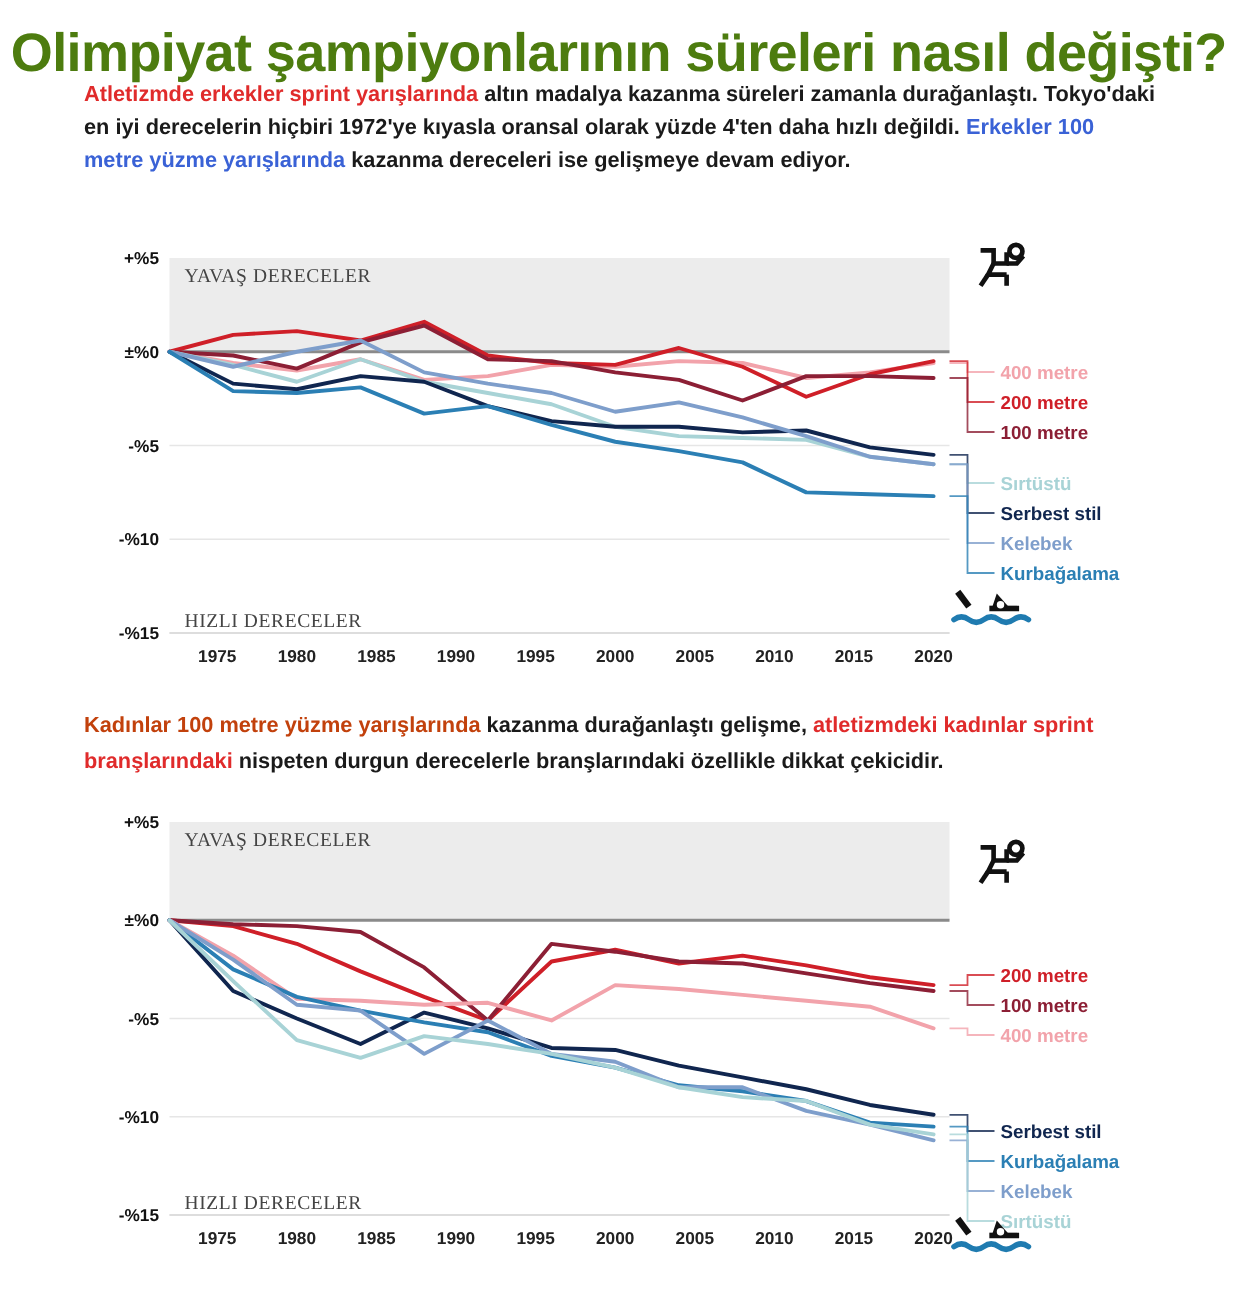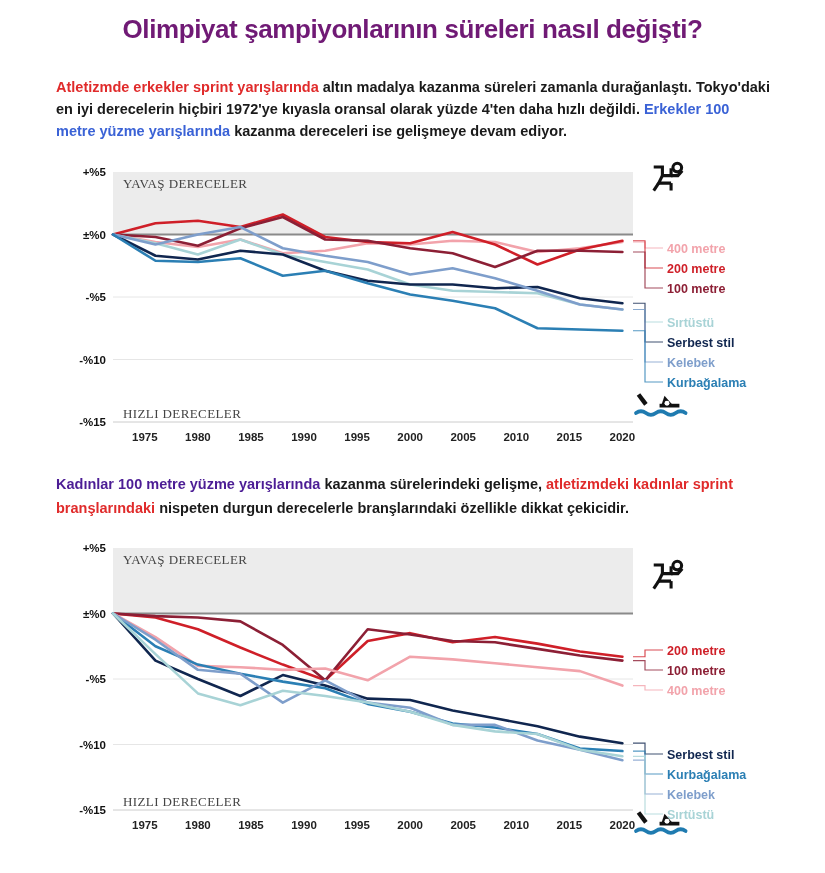--- a/index.html
+++ b/index.html
@@ -10,40 +10,39 @@
     color:#111111;
     overflow:hidden;
     position:relative;
   }
   .page{position:relative;width:825px;height:873px;}
 
   
   .title{
     position:absolute;left:0;top:14px;width:825px;
     text-align:center;
-    font-size:26px;font-weight:bold;letter-spacing:-0.4px;
-    color:#701a75;
+    font-size:36px;font-weight:bold;letter-spacing:-0.4px;
+    color:#4d7c0f;
     font-family:"Liberation Sans", sans-serif;
   }
   .deck{
     position:absolute;left:56px;top:52px;width:715px;
     font-size:14.5px;line-height:22px;font-weight:bold;
     color:#1a1a1a;
-    margin-top:24px;
   }
   .deck .red{color:#e02b2b;}
   .deck .blue{color:#3a62d6;}
 
   .midtext{
     position:absolute;left:56px;top:472px;width:730px;
     font-size:14.5px;line-height:24px;font-weight:bold;
     color:#1a1a1a;
   }
   .midtext .red{color:#e02b2b;}
-  .midtext .blue{color:#4c1d95;}
+  .midtext .blue{color:#c2410c;}
 
   
   .chart{position:absolute;left:0;width:825px;}
   #chart1{top:160px;height:300px;}
   #chart2{top:538px;height:330px;}
 
   .svgwrap{position:absolute;left:0;top:0;}
 
   .axis-label{
     font-family:"Liberation Sans", sans-serif;
@@ -127,21 +126,21 @@
         <g transform="translate(636,232) scale(0.62)">
           <path d="M4 4 L16 20" fill="none" stroke="#111111" stroke-width="7" stroke-linecap="butt"></path>
           <path d="M46 6 L62 24 L40 24 Z" fill="#111111" stroke="none"></path>
           <path d="M38 22 L70 22" fill="none" stroke="#111111" stroke-width="6"></path>
           <circle cx="50" cy="18" r="4" fill="#ffffff"></circle>
           <path d="M0 34 Q8 28 16 34 T32 34 T48 34 T64 34 T80 34" fill="none" stroke="#1f7bb0" stroke-width="6" stroke-linecap="round"></path>
         </g>
       </svg>
     </div>
 
-  <div class="midtext"><span class="blue">Kadınlar 100 metre yüzme yarışlarında </span><span>kazanma sürelerindeki gelişme, </span><span class="red">atletizmdeki kadınlar sprint branşlarındaki </span><span>nispeten durgun derecelerle branşlarındaki özellikle dikkat çekicidir.</span></div>
+  <div class="midtext"><span class="blue">Kadınlar 100 metre yüzme yarışlarında </span><span>kazanma durağanlaştı gelişme, </span><span class="red">atletizmdeki kadınlar sprint branşlarındaki </span><span>nispeten durgun derecelerle branşlarındaki özellikle dikkat çekicidir.</span></div>
 
   <div class="chart" id="chart2">
       <svg width="825" height="330" viewBox="0 0 825 330" class="svgwrap">
         <rect x="113" y="10" width="520" height="65.5" fill="#ececec"></rect>
         <line x1="113" y1="75.5" x2="633" y2="75.5" stroke="#8a8a8a" stroke-width="2"></line>
         <line x1="113" y1="141" x2="633" y2="141" stroke="#e6e6e6" stroke-width="1"></line>
         <line x1="113" y1="206.5" x2="633" y2="206.5" stroke="#e6e6e6" stroke-width="1"></line>
         <line x1="113" y1="272" x2="633" y2="272" stroke="#e6e6e6" stroke-width="1"></line>
         <line x1="113" y1="272" x2="633" y2="272" stroke="#d8d8d8" stroke-width="1"></line>
         <text x="106" y="14" text-anchor="end" class="axis-label">+%5</text>

